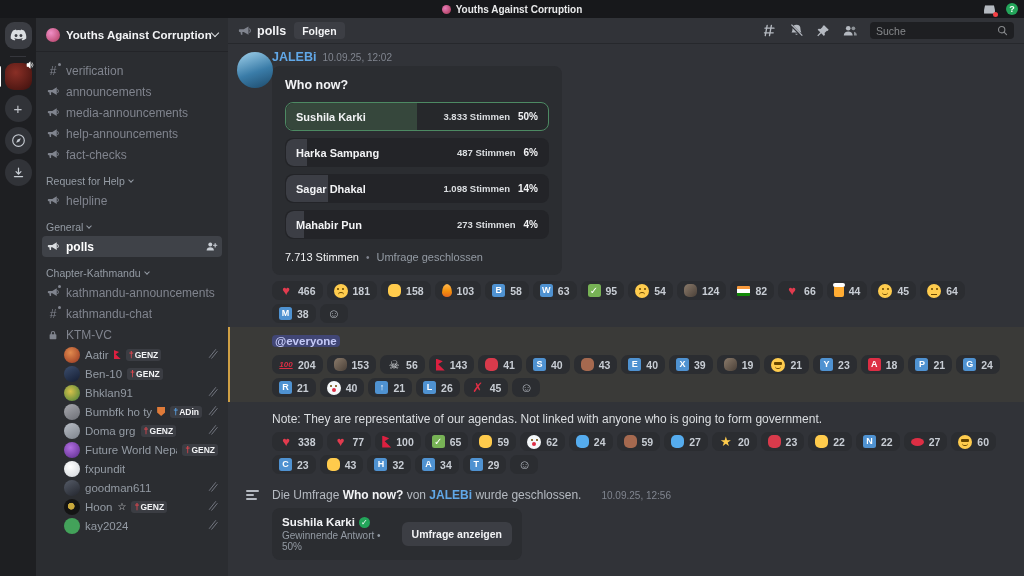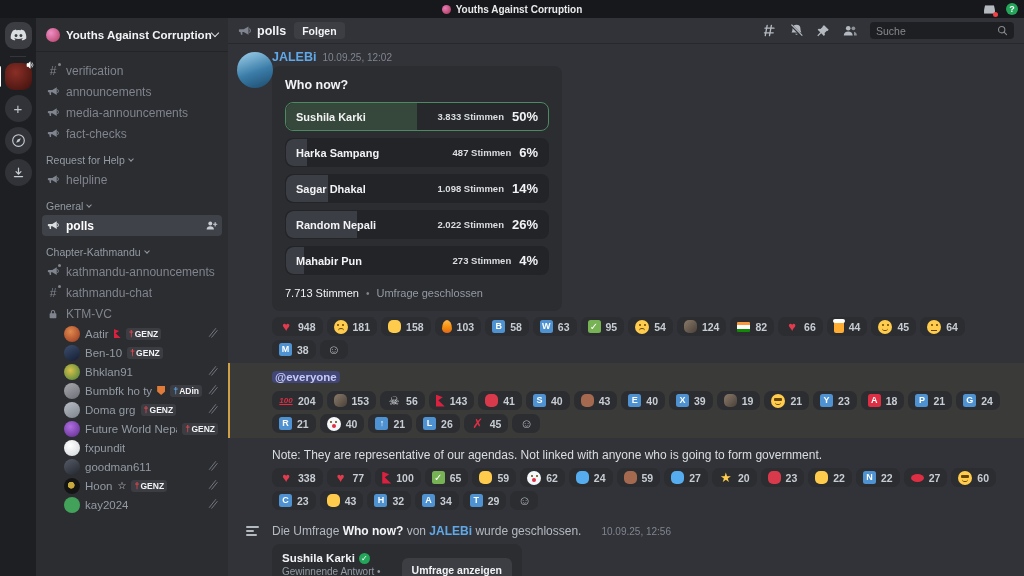--- a/index.html
+++ b/index.html
@@ -71,21 +71,21 @@
 
   .poll-card{width:290px;background:#2b2d31;border-radius:8px;padding:12px 13px;margin-top:2px}
   .poll-q{color:#f2f3f5;font-size:12.5px;font-weight:bold;margin-bottom:10px}
   .poll-opt{position:relative;height:29px;border-radius:8px;background:#232428;margin-bottom:7px;overflow:hidden;cursor:pointer;border:1px solid transparent}
   .poll-opt .fill{position:absolute;left:0;top:0;bottom:0;background:#3c3e45;border-radius:8px 0 0 8px}
   .poll-opt.winner{border:1px solid #4d8a63;background:#26282b}
   .poll-opt.winner .fill{background:#36473c}
   .poll-opt .row{position:absolute;inset:0;display:flex;align-items:center;padding:0 10px}
   .poll-opt .olabel{color:#f2f3f5;font-size:11px;font-weight:bold;flex:1}
   .poll-opt .votes{color:#dbdee1;font-size:9.5px;font-weight:bold;margin-right:8px}
-  .poll-opt .pct{color:#f2f3f5;font-size:13px;font-weight:800}
+  .poll-opt .pct{color:#f2f3f5;font-size:10px;font-weight:800}
   .poll-foot{display:flex;align-items:center;gap:7px;margin-top:12px}
   .pf-votes{color:#f2f3f5;font-size:11px;font-weight:normal}
   .pf-dot{color:#80848e;font-size:10px}
   .pf-status{color:#949ba4;font-size:11px}
 
   .rx-wrap{display:flex;flex-wrap:wrap;gap:4px;margin:6px 0 2px;max-width:760px}
   .rx{display:inline-flex;align-items:center;gap:5px;background:#2b2d31;border-radius:7px;height:19px;padding:0 7px;cursor:pointer}
   .rx-count{color:#c8cdd4;font-size:10.5px;font-weight:bold}
   .tk{width:14px;height:14px;display:inline-flex;align-items:center;justify-content:center;flex:none;font-size:12px;line-height:1}
   .tk-letter{width:13px;height:13px;border-radius:2.5px;background:#4f92d1;color:#fff;font-size:9px;font-weight:bold}
@@ -212,20 +212,29 @@
         </span>
         <span class="lbl">media-announcements</span>
       </div>
       <div class="ch">
         <span class="ic">
           <svg width="13" height="13" viewBox="0 0 16 16" fill="currentColor">
             <path d="M2 6h4.5L12 2.8v9.4L6.5 9H5v3.2H3.4L2.8 9H2a1 1 0 0 1-1-1V7a1 1 0 0 1 1-1z"></path>
             <path d="M13.3 5.5a2.8 2.8 0 0 1 0 4" stroke="currentColor" stroke-width="1.2" fill="none" stroke-linecap="round"></path>
           </svg>
         </span>
+        <span class="lbl">help-announcements</span>
+      </div>
+      <div class="ch">
+        <span class="ic">
+          <svg width="13" height="13" viewBox="0 0 16 16" fill="currentColor">
+            <path d="M2 6h4.5L12 2.8v9.4L6.5 9H5v3.2H3.4L2.8 9H2a1 1 0 0 1-1-1V7a1 1 0 0 1 1-1z"></path>
+            <path d="M13.3 5.5a2.8 2.8 0 0 1 0 4" stroke="currentColor" stroke-width="1.2" fill="none" stroke-linecap="round"></path>
+          </svg>
+        </span>
         <span class="lbl">fact-checks</span>
       </div>
       <div class="cat">
         <span>Request for Help</span>
         <span class="chev"></span>
       </div>
       <div class="ch">
         <span class="ic">
           <svg width="13" height="13" viewBox="0 0 16 16" fill="currentColor">
             <path d="M2 6h4.5L12 2.8v9.4L6.5 9H5v3.2H3.4L2.8 9H2a1 1 0 0 1-1-1V7a1 1 0 0 1 1-1z"></path>
@@ -431,46 +440,38 @@
             </div>
             <div class="poll-opt">
               <span class="fill" style="width:16%"></span>
     <span class="row">
                 <span class="olabel">Sagar Dhakal</span>
     <span class="votes">1.098 Stimmen</span>
     <span class="pct">14%</span>
               </span>
             </div>
             <div class="poll-opt">
-              <span class="fill" style="width:27%"></span>
-    <span class="row">
-                <span class="olabel">Random Nepali</span>
-    <span class="votes">2.022 Stimmen</span>
-    <span class="pct">26%</span>
-              </span>
-            </div>
-            <div class="poll-opt">
               <span class="fill" style="width:7%"></span>
     <span class="row">
                 <span class="olabel">Mahabir Pun</span>
     <span class="votes">273 Stimmen</span>
     <span class="pct">4%</span>
               </span>
             </div>
           </div>
         <div class="poll-foot">
           <span class="pf-votes">7.713 Stimmen</span>
           <span class="pf-dot">•</span>
           <span class="pf-status">Umfrage geschlossen</span>
         </div>
       </div>
       <div class="rx-wrap" id="rx-m1">
           <span class="rx">
             <span class="tk tk-heart ">♥</span>
-            <span class="rx-count">948</span>
+            <span class="rx-count">466</span>
           </span>
           <span class="rx">
             <span class="tk tk-face sad"></span>
             <span class="rx-count">181</span>
           </span>
           <span class="rx">
             <span class="tk tk-blob yellow"></span>
             <span class="rx-count">158</span>
           </span>
           <span class="rx">

